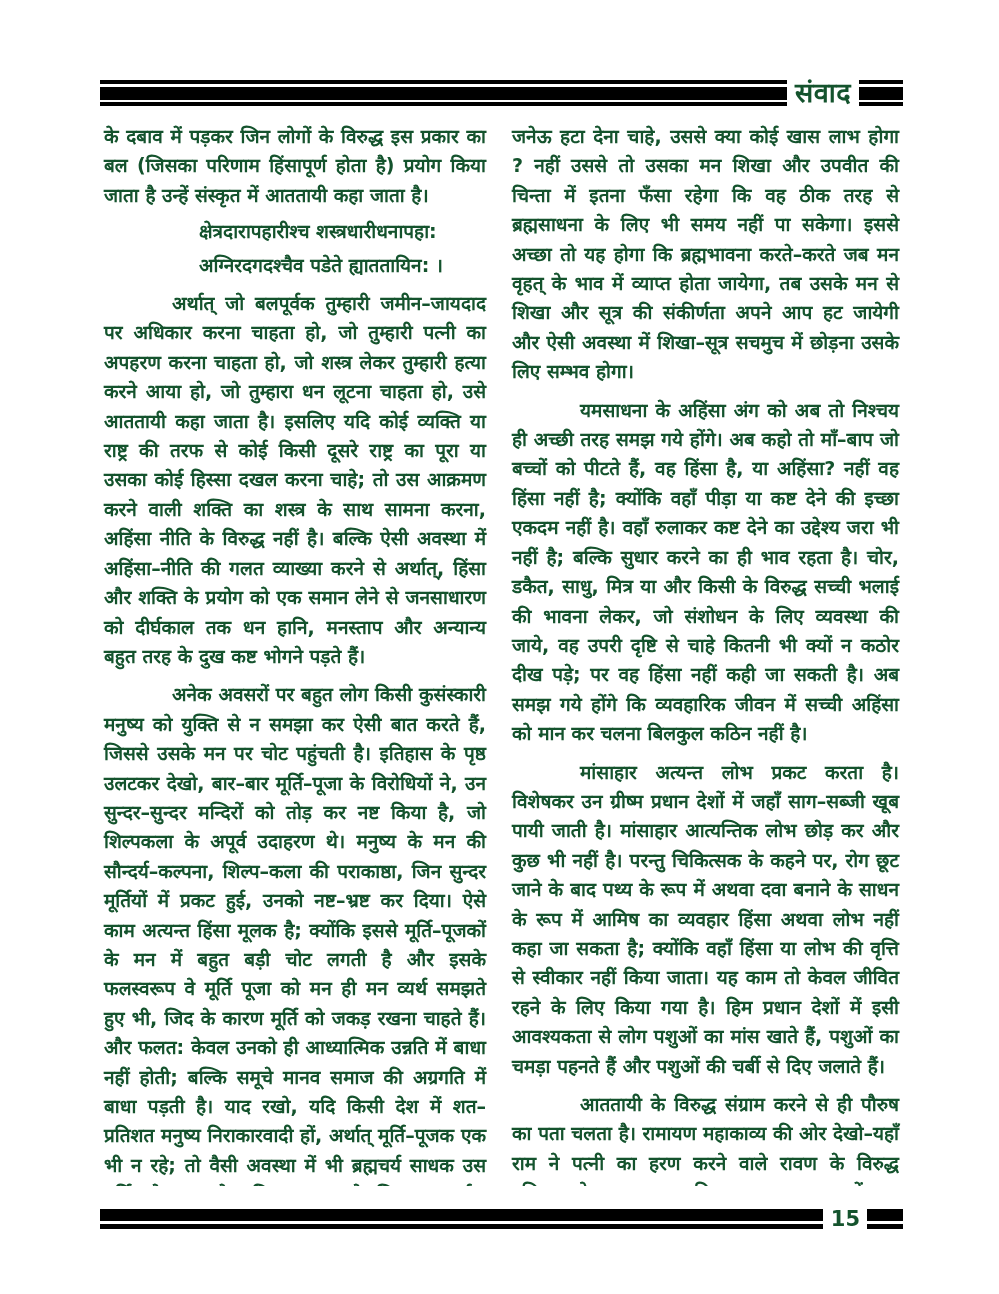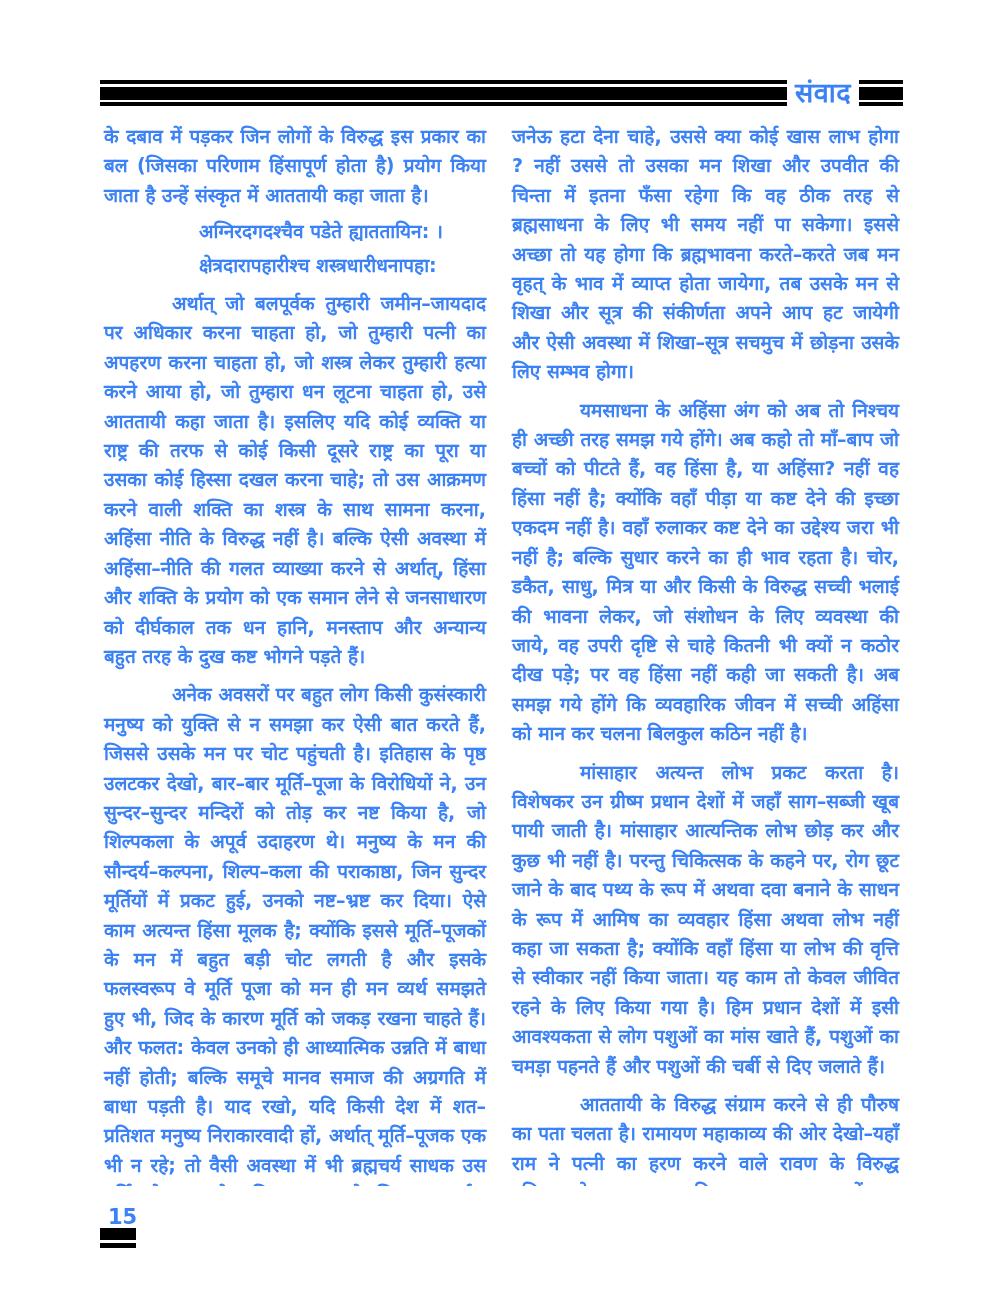--- a/index.html
+++ b/index.html
@@ -5,21 +5,21 @@
   html, body {
     margin: 0;
     padding: 0;
     background: #ffffff;
   }
   .page {
     position: relative;
     width: 999px;
     height: 1294px;
     background: #ffffff;
-    color: #3b82f6;
+    color: #14532d;
     box-sizing: border-box;
     padding: 78px 96px 16px 100px;
     font-family: "DejaVu Sans", sans-serif;
     overflow: hidden;
   }
 
   
   .hrule {
     display: flex;
     flex-direction: column;
@@ -76,24 +76,23 @@
   .col p.indented { text-indent: 68px; margin-top: 9px; }
   .verse {
     margin: 7px 0 0 95px;
     text-align: left;
   }
   .verse p { text-align: left; }
 
   
   footer.page-footer {
     display: flex;
-    align-items: flex-start;
-    margin-top: 1px;
+    align-items: center;
+    margin-top: 21px;
     height: 24px;
-    flex-direction: column;
   }
   .pagenum {
     flex: 0 0 auto;
     font-weight: bold;
     font-size: 21px;
     line-height: 1;
     margin: 0 7px 0 8px;
   }
 </style>
 </head>
@@ -113,22 +112,22 @@
       <div class="bar-thick"></div>
       <div class="bar-thin"></div>
     </div>
   </header>
 
   <main class="columns">
 
     <div class="col left">
       <p>के दबाव में पड़कर जिन लोगों के विरुद्ध इस प्रकार का बल (जिसका परिणाम हिंसापूर्ण होता है) प्रयोग किया जाता है उन्हें संस्कृत में आततायी कहा जाता है।</p>
       <div class="verse">
+        <p>क्षेत्रदारापहारीश्च शस्त्रधारीधनापहा:</p>
         <p>अग्निरदगदश्चैव पडेते ह्याततायिन: ।</p>
-        <p>क्षेत्रदारापहारीश्च शस्त्रधारीधनापहा:</p>
       </div>
       <p class="indented">अर्थात् जो बलपूर्वक तुम्हारी जमीन–जायदाद पर अधिकार करना चाहता हो, जो तुम्हारी पत्नी का अपहरण करना चाहता हो, जो शस्त्र लेकर तुम्हारी हत्या करने आया हो, जो तुम्हारा धन लूटना चाहता हो, उसे आततायी कहा जाता है। इसलिए यदि कोई व्यक्ति या राष्ट्र की तरफ से कोई किसी दूसरे राष्ट्र का पूरा या उसका कोई हिस्सा दखल करना चाहे; तो उस आक्रमण करने वाली शक्ति का शस्त्र के साथ सामना करना, अहिंसा नीति के विरुद्ध नहीं है। बल्कि ऐसी अवस्था में अहिंसा–नीति की गलत व्याख्या करने से अर्थात्, हिंसा और शक्ति के प्रयोग को एक समान लेने से जनसाधारण को दीर्घकाल तक धन हानि, मनस्ताप और अन्यान्य बहुत तरह के दुख कष्ट भोगने पड़ते हैं।</p>
       <p class="indented">अनेक अवसरों पर बहुत लोग किसी कुसंस्कारी मनुष्य को युक्ति से न समझा कर ऐसी बात करते हैं, जिससे उसके मन पर चोट पहुंचती है। इतिहास के पृष्ठ उलटकर देखो, बार–बार मूर्ति–पूजा के विरोधियों ने, उन सुन्दर–सुन्दर मन्दिरों को तोड़ कर नष्ट किया है, जो शिल्पकला के अपूर्व उदाहरण थे। मनुष्य के मन की सौन्दर्य–कल्पना, शिल्प–कला की पराकाष्ठा, जिन सुन्दर मूर्तियों में प्रकट हुई, उनको नष्ट–भ्रष्ट कर दिया। ऐसे काम अत्यन्त हिंसा मूलक है; क्योंकि इससे मूर्ति–पूजकों के मन में बहुत बड़ी चोट लगती है और इसके फलस्वरूप वे मूर्ति पूजा को मन ही मन व्यर्थ समझते हुए भी, जिद के कारण मूर्ति को जकड़ रखना चाहते हैं। और फलत: केवल उनको ही आध्यात्मिक उन्नति में बाधा नहीं होती; बल्कि समूचे मानव समाज की अग्रगति में बाधा पड़ती है। याद रखो, यदि किसी देश में शत–प्रतिशत मनुष्य निराकारवादी हों, अर्थात् मूर्ति–पूजक एक भी न रहे; तो वैसी अवस्था में भी ब्रह्मचर्य साधक उस मूर्ति को, वस्तु के उचित व्यवहार के लिए; यत्नपूर्वक अजायबघर (Museum) में सुरक्षित रखेंगे, किसी भी प्रकार उसे नष्ट नहीं करेंगे। कला को नष्ट करने से मनुष्य के मन में जो सूक्ष्म रस बोध है, वह भी तो नष्ट हो जाता है और यह किसी भी तरह उचित नहीं है।</p>
 
     </div>
 
     <div class="col right">
       <p>जनेऊ हटा देना चाहे, उससे क्या कोई खास लाभ होगा ? नहीं उससे तो उसका मन शिखा और उपवीत की चिन्ता में इतना फँसा रहेगा कि वह ठीक तरह से ब्रह्मसाधना के लिए भी समय नहीं पा सकेगा। इससे अच्छा तो यह होगा कि ब्रह्मभावना करते–करते जब मन वृहत् के भाव में व्याप्त होता जायेगा, तब उसके मन से शिखा और सूत्र की संकीर्णता अपने आप हट जायेगी और ऐसी अवस्था में शिखा–सूत्र सचमुच में छोड़ना उसके लिए सम्भव होगा।</p>
       <p class="indented">यमसाधना के अहिंसा अंग को अब तो निश्चय ही अच्छी तरह समझ गये होंगे। अब कहो तो माँ–बाप जो बच्चों को पीटते हैं, वह हिंसा है, या अहिंसा? नहीं वह हिंसा नहीं है; क्योंकि वहाँ पीड़ा या कष्ट देने की इच्छा एकदम नहीं है। वहाँ रुलाकर कष्ट देने का उद्देश्य जरा भी नहीं है; बल्कि सुधार करने का ही भाव रहता है। चोर, डकैत, साधु, मित्र या और किसी के विरुद्ध सच्ची भलाई की भावना लेकर, जो संशोधन के लिए व्यवस्था की जाये, वह उपरी दृष्टि से चाहे कितनी भी क्यों न कठोर दीख पड़े; पर वह हिंसा नहीं कही जा सकती है। अब समझ गये होंगे कि व्यवहारिक जीवन में सच्ची अहिंसा को मान कर चलना बिलकुल कठिन नहीं है।</p>
       <p class="indented">मांसाहार अत्यन्त लोभ प्रकट करता है। विशेषकर उन ग्रीष्म प्रधान देशों में जहाँ साग–सब्जी खूब पायी जाती है। मांसाहार आत्यन्तिक लोभ छोड़ कर और कुछ भी नहीं है। परन्तु चिकित्सक के कहने पर, रोग छूट जाने के बाद पथ्य के रूप में अथवा दवा बनाने के साधन के रूप में आमिष का व्यवहार हिंसा अथवा लोभ नहीं कहा जा सकता है; क्योंकि वहाँ हिंसा या लोभ की वृत्ति से स्वीकार नहीं किया जाता। यह काम तो केवल जीवित रहने के लिए किया गया है। हिम प्रधान देशों में इसी आवश्यकता से लोग पशुओं का मांस खाते हैं, पशुओं का चमड़ा पहनते हैं और पशुओं की चर्बी से दिए जलाते हैं।</p>

